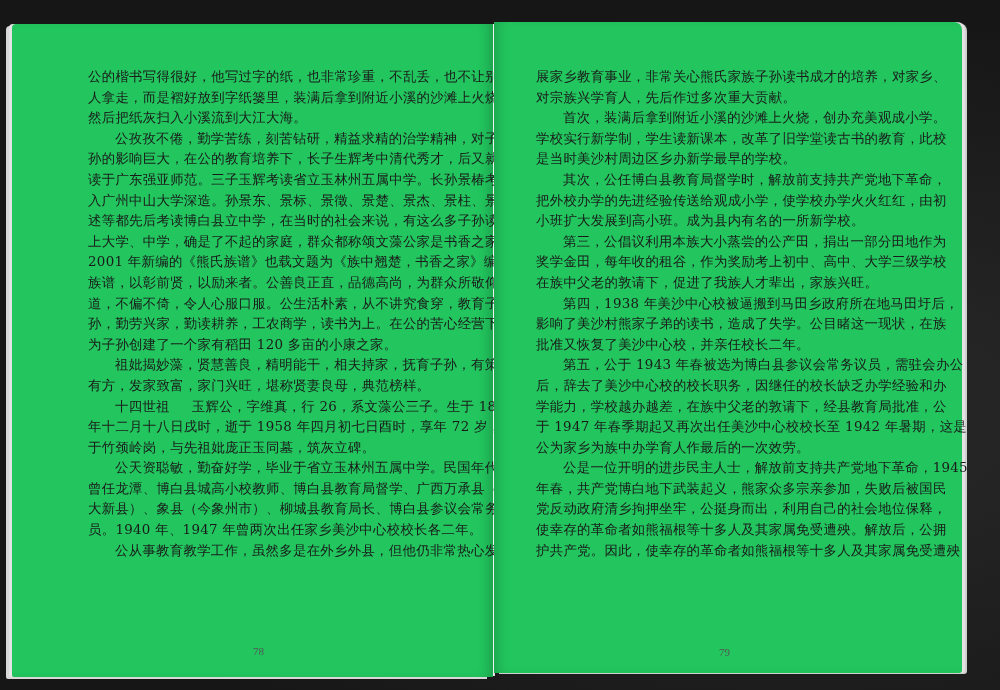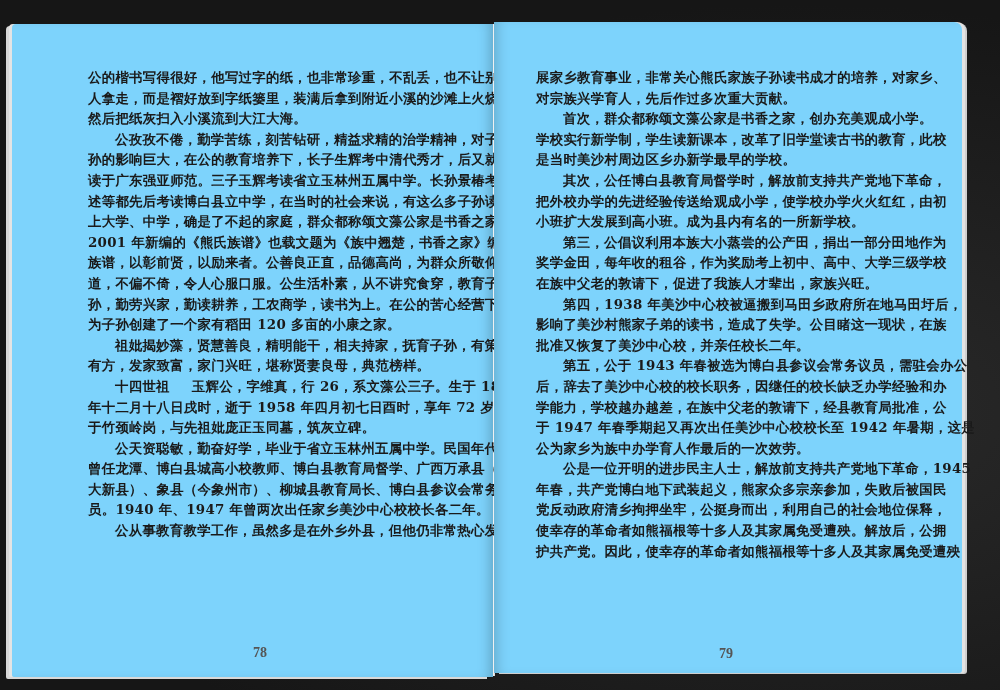--- a/index.html
+++ b/index.html
@@ -4,23 +4,22 @@
 <style>
   html, body { margin:0; padding:0; }
   body {
     width:1000px; height:690px; overflow:hidden;
     background:#1c1c1c;
     background-image: radial-gradient(ellipse at 80% 60%, #2a2a2a 0%, #161616 70%);
     position:relative;
     font-family: "DejaVu Serif", "Liberation Serif", serif;
   }
   .page {
-    position:absolute; background:#7dd3fc;
+    position:absolute; background:#22c55e;
     box-sizing:border-box;
-    font-weight:bold;
   }
   #page-left {
     left:12px; top:24px; width:481px; height:653px;
     border-radius:4px 0 0 2px;
     box-shadow: -3px 0 0 #e4e4e4, -6px 2px 0 #d8d8d8, inset -10px 0 14px -8px rgba(0,0,0,0.25);
   }
   #page-right {
     left:494px; top:22px; width:468px; height:651px;
     border-radius:0 8px 3px 0;
     box-shadow: 3px 0 0 #e2e2e2, 5px 1px 0 #cfcfcf, inset 10px 0 14px -8px rgba(0,0,0,0.22);
@@ -39,41 +38,42 @@
   #page-left .text-block { left:76px; top:43px; width:370px; }
   #page-right .text-block { left:42px; top:45px; width:372px; }
   .line {
     display:block; white-space:nowrap;
     text-align:justify; text-align-last:justify;
     height:20.6px;
   }
   .line.last { text-align-last:left; }
   .line.indent { padding-left:27px; }
   .page-number {
-    position:absolute; font-size:14px; color:#555;
+    position:absolute; font-size:11px; color:#555;
     font-family:"Liberation Serif", serif;
   }
   #page-left .page-number { left:241px; top:621px; }
   #page-right .page-number { left:225px; top:624px; }
   .heading-gap { display:inline-block; width:22px; }
 </style>
 </head>
 <body>
 
 <div class="gutter"></div>
 
 <div class="page" id="page-left">
   <div class="text-block">
     <div id="left-lines-a">
         <span class="line">公的楷书写得很好，他写过字的纸，也非常珍重，不乱丢，也不让别</span>
         <span class="line">人拿走，而是褶好放到字纸篓里，装满后拿到附近小溪的沙滩上火烧，</span>
         <span class="line last">然后把纸灰扫入小溪流到大江大海。</span>
         <span class="line indent">公孜孜不倦，勤学苦练，刻苦钻研，精益求精的治学精神，对子</span>
         <span class="line">孙的影响巨大，在公的教育培养下，长子生辉考中清代秀才，后又就</span>
         <span class="line">读于广东强亚师范。三子玉辉考读省立玉林州五属中学。长孙景椿考</span>
+        <span class="line">入广州中山大学深造。孙景东、景标、景徵、景楚、景杰、景柱、景</span>
         <span class="line">述等都先后考读博白县立中学，在当时的社会来说，有这么多子孙读</span>
         <span class="line">上大学、中学，确是了不起的家庭，群众都称颂文藻公家是书香之家，</span>
         <span class="line">2001 年新编的《熊氏族谱》也载文题为《族中翘楚，书香之家》编入</span>
         <span class="line">族谱，以彰前贤，以励来者。公善良正直，品德高尚，为群众所敬仰，</span>
         <span class="line">道，不偏不倚，令人心服口服。公生活朴素，从不讲究食穿，教育子</span>
         <span class="line">孙，勤劳兴家，勤读耕养，工农商学，读书为上。在公的苦心经营下，</span>
         <span class="line last">为子孙创建了一个家有稻田 120 多亩的小康之家。</span>
         <span class="line indent">祖妣揭妙藻，贤慧善良，精明能干，相夫持家，抚育子孙，有策</span>
         <span class="line last">有方，发家致富，家门兴旺，堪称贤妻良母，典范榜样。</span>
       </div>
@@ -89,21 +89,21 @@
       </div>
   </div>
   <div class="page-number">78</div>
 </div>
 
 <div class="page" id="page-right">
   <div class="text-block">
     <div id="right-lines">
         <span class="line">展家乡教育事业，非常关心熊氏家族子孙读书成才的培养，对家乡、</span>
         <span class="line last">对宗族兴学育人，先后作过多次重大贡献。</span>
-        <span class="line indent">首次，群众都称颂文藻公家是书香之家，创办充美观成小学。</span>
+        <span class="line indent">首次，装满后拿到附近小溪的沙滩上火烧，创办充美观成小学。</span>
         <span class="line">学校实行新学制，学生读新课本，改革了旧学堂读古书的教育，此校</span>
         <span class="line last">是当时美沙村周边区乡办新学最早的学校。</span>
         <span class="line indent">其次，公任博白县教育局督学时，解放前支持共产党地下革命，</span>
         <span class="line">把外校办学的先进经验传送给观成小学，使学校办学火火红红，由初</span>
         <span class="line last">小班扩大发展到高小班。成为县内有名的一所新学校。</span>
         <span class="line indent">第三，公倡议利用本族大小蒸尝的公产田，捐出一部分田地作为</span>
         <span class="line">奖学金田，每年收的租谷，作为奖励考上初中、高中、大学三级学校</span>
         <span class="line last">在族中父老的敦请下，促进了我族人才辈出，家族兴旺。</span>
         <span class="line indent">第四，1938 年美沙中心校被逼搬到马田乡政府所在地马田圩后，</span>
         <span class="line">影响了美沙村熊家子弟的读书，造成了失学。公目睹这一现状，在族</span>

